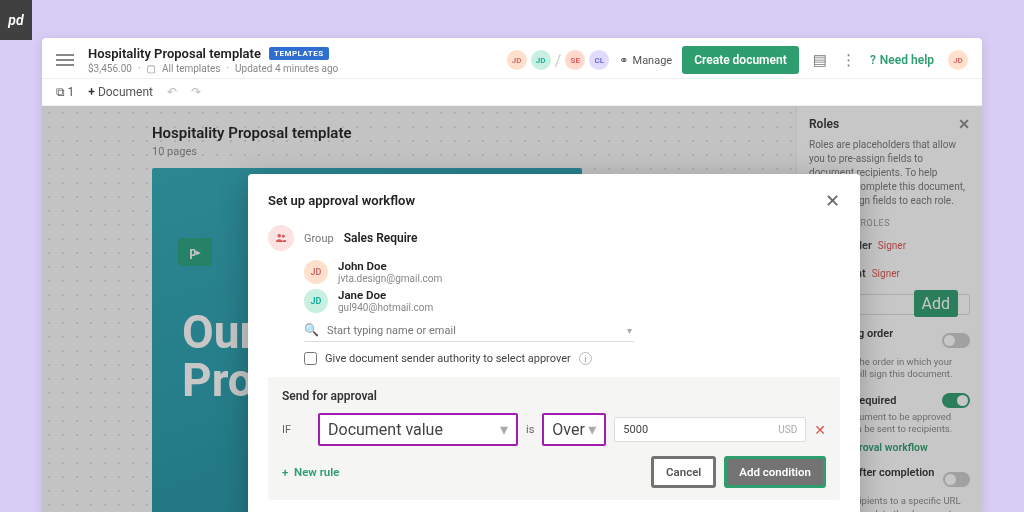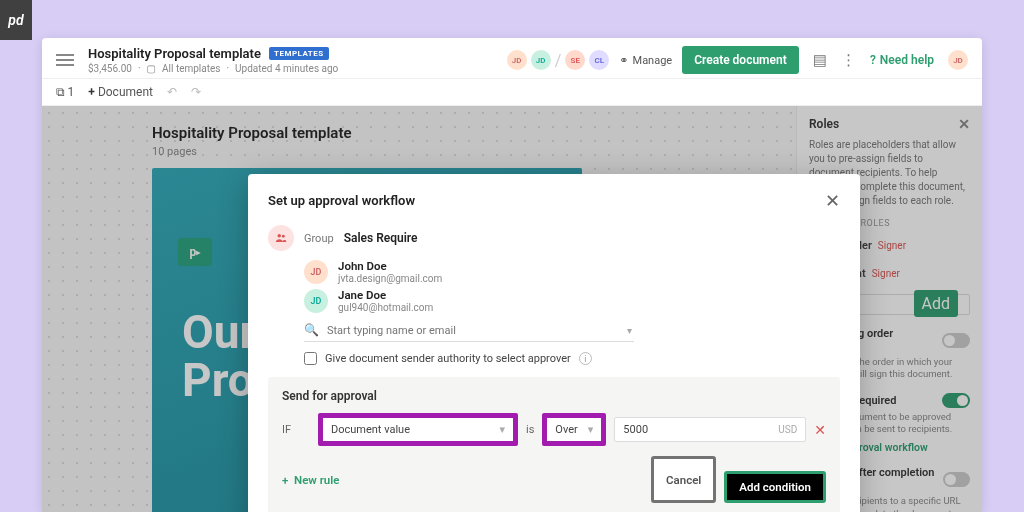--- a/index.html
+++ b/index.html
@@ -68,31 +68,31 @@
   .search-row input { border: none; outline: none; font-size: 11px; flex: 1; color: #555; }
   .mag { color:#aaa; font-size:12px;}
   .chev { color:#aaa; font-size:10px; position:absolute; right:2px;}
   .checkbox-row { display: flex; align-items: center; gap: 8px; margin: 8px 0 12px 36px; font-size: 11px; color: #444; }
   .checkbox-row input { width:13px; height:13px;}
   .info { width:13px; height:13px; border:1px solid #bbb; border-radius:50%; font-size:9px; color:#999; display:flex; align-items:center; justify-content:center;}
   .rulebox { background: #f5f5f4; border-radius: 3px; padding: 12px 14px; margin-bottom: 14px; }
   .rule-title { font-size: 12px; font-weight: 600; color: #333; margin-bottom: 10px; }
   .rule-row { display: flex; align-items: center; gap: 8px; margin-bottom: 10px; }
   .rule-if { font-size: 11px; color: #666; width: 28px; }
-  .select { background: #fff; border: 5px solid #a21caf; border-radius: 2px; padding: 5px 8px; font-size: 11px; color: #444; display:flex; justify-content:space-between; align-items:center;}
+  .select { background: #fff; border: 2px solid #a21caf; border-radius: 2px; padding: 5px 8px; font-size: 16px; color: #444; display:flex; justify-content:space-between; align-items:center;}
   .select.docval { flex: 0 0 200px; }
   .rule-is { font-size: 11px; color: #666; }
   .select.over { flex: 0 0 64px; }
   .num-input { flex: 1; background: #fff; border: 1px solid #ddd; border-radius: 2px; padding: 5px 8px; font-size: 11px; color: #444; display:flex; justify-content:space-between; align-items:center;}
   .usd { color:#aaa; font-size:10px;}
   .del-x { color: #d9534f; font-size: 14px; cursor: pointer; }
   .rule-actions { display: flex; justify-content: space-between; align-items: center; }
   .new-rule { color: #2e9e6f; font-size: 11.5px; font-weight: 600; cursor: pointer; }
   .btn { border-radius: 3px; padding: 6px 12px; font-size: 11.5px; font-weight: 600; cursor: pointer; border:3px solid #737373; background:#fff; color:#555;}
-  .btn.primary { background: #000000; border-color: #2e9e6f; color: #fff; margin-top: 15px; }
+  .btn.primary { background: #737373; border-color: #2e9e6f; color: #fff; }
   .modal-search2 { display:flex; align-items:center; gap:8px; border-bottom:1px solid #ddd; padding:4px 0; margin-bottom:14px; position:relative;}
   .modal-search2 input { border:none; outline:none; font-size:11px; flex:1;}
   svg { display:block; }
 </style>
 </head>
 <body>
 
 <div class="pd-logo">
     <span>pd</span>
   </div>

